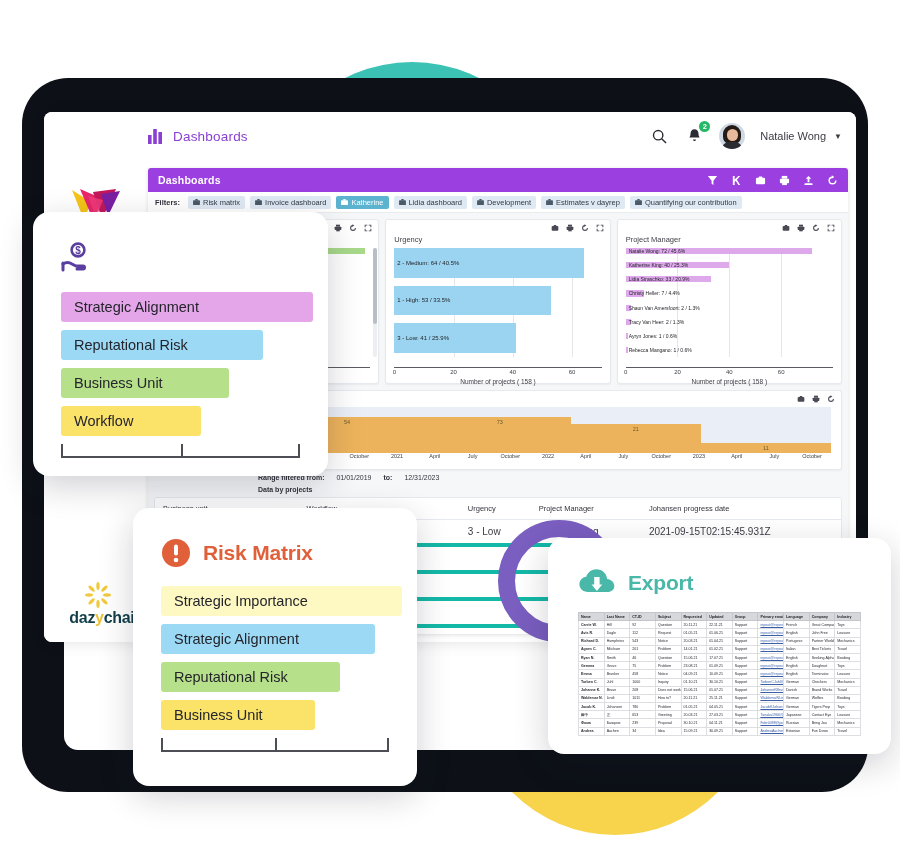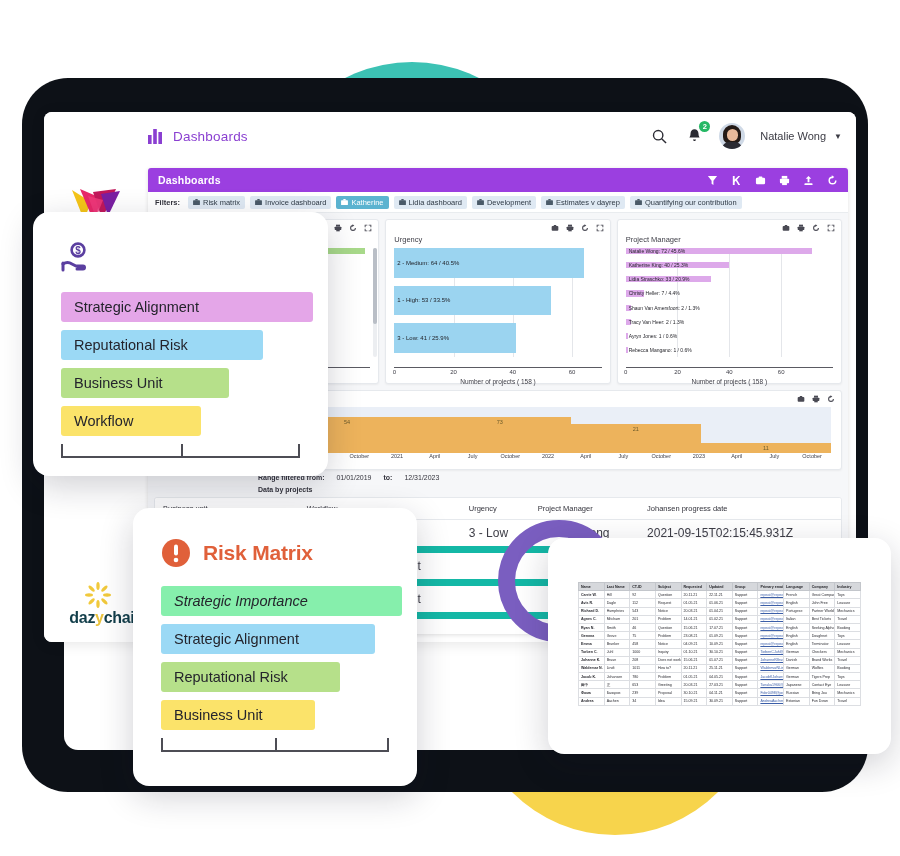--- a/index.html
+++ b/index.html
@@ -102,21 +102,21 @@
   .range-note{padding:4px 0 0 110px;font-size:7px;color:#33333c;}
   .range-note b{font-weight:bold;}
   .range-note span{margin-left:10px;}
   .sub-note{padding:5px 0 0 110px;font-size:7px;color:#33333c;font-weight:bold;}
 
   
   .dtable{margin:4px 6px 0 6px;background:#fff;border:1px solid #e6e9ed;border-radius:3px;overflow:hidden;}
   .dtable table{border-collapse:collapse;width:100%;}
   .dtable th{font-size:7.5px;color:#33333c;text-align:left;font-weight:normal;
       padding:6px 8px;border-bottom:1px solid #e6e9ed;background:#fff;}
-  .dtable td{font-size:12px;color:#3d3d46;padding:6px 8px;border-bottom:7px solid #14b8a6;white-space:nowrap;}
+  .dtable td{font-size:10px;color:#3d3d46;padding:6px 8px;border-bottom:4px solid #14b8a6;white-space:nowrap;}
 
   
   .float{position:absolute;background:#fff;border-radius:16px;
       box-shadow:0 10px 34px rgba(20,20,40,.20);}
   .fc-head{display:flex;align-items:center;gap:12px;}
   .fc-title{font-size:21px;font-weight:bold;letter-spacing:-.2px;}
   .bar-row{height:30px;border-radius:3px;display:flex;align-items:center;
       padding-left:13px;font-size:14.5px;color:#24242c;margin-bottom:8px;}
   .axis-bracket{height:12px;border:2px solid #4d4d55;border-top:none;position:relative;}
   .axis-bracket i{position:absolute;left:50%;top:0;width:2px;height:12px;background:#4d4d55;}
@@ -682,41 +682,49 @@
     <div style="padding:30px 28px 0 28px;">
       <div class="fc-head">
         <svg class="rm-ico" viewBox="0 0 30 30">
           <circle cx="15" cy="15" r="14" fill="#e0603a"></circle>
           <rect x="13" y="6.5" width="4" height="11" rx="2" fill="#fff"></rect>
           <circle cx="15" cy="22" r="2.3" fill="#fff"></circle>
         </svg>
         <div class="fc-title" style="color:#e0603a">Risk Matrix</div>
       </div>
       <div style="margin-top:18px;" id="rmBars">
-          <div class="bar-row" style="background: #86efac; width: 100%; font-style: italic;">
+          <div class="bar-row" style="background: #fef9c3; width: 100%;">
             <span>Strategic Importance</span>
           </div>
           <div class="bar-row" style="background: rgb(155, 217, 245); width: 88%;">
             <span>Strategic Alignment</span>
           </div>
           <div class="bar-row" style="background: rgb(182, 224, 138); width: 73%;">
             <span>Reputational Risk</span>
           </div>
           <div class="bar-row" style="background: rgb(251, 227, 106); width: 62%;">
             <span>Business Unit</span>
           </div>
         </div>
       <div class="axis-bracket" style="margin-top:6px;">
           <i></i>
         </div>
     </div>
   </div>
 
   <div class="float" id="cardEX">
     <div style="padding:30px 30px 0 30px;">
+      <div class="fc-head">
+        <svg class="ex-ico" viewBox="0 0 38 30">
+          <path d="M10 24c-5 0-8.6-3.4-8.6-7.7 0-3.9 3-7.1 6.9-7.6C9.6 4.4 13.7 1.3 18.4 1.3c5.6 0 10.2 4.2 10.7 9.6 4.1.3 7.2 3.4 7.2 7.1 0 4-3.4 6-7.4 6z" fill="#49b8a8"></path>
+          <rect x="16.2" y="9" width="5.4" height="9" fill="#fff"></rect>
+          <path d="M13.6 16.4h10.6L18.9 23z" fill="#fff"></path>
+        </svg>
+        <div class="fc-title" style="color:#49b8a8">Export</div>
+      </div>
       <div style="margin-top:14px;">
         <table class="ex-table">
           <thead>
               <tr id="exhead">
                 <th>Name</th>
                 <th>Last Name</th>
                 <th>CT-ID</th>
                 <th>Subject</th>
                 <th>Requested</th>
                 <th>Updated</th>

